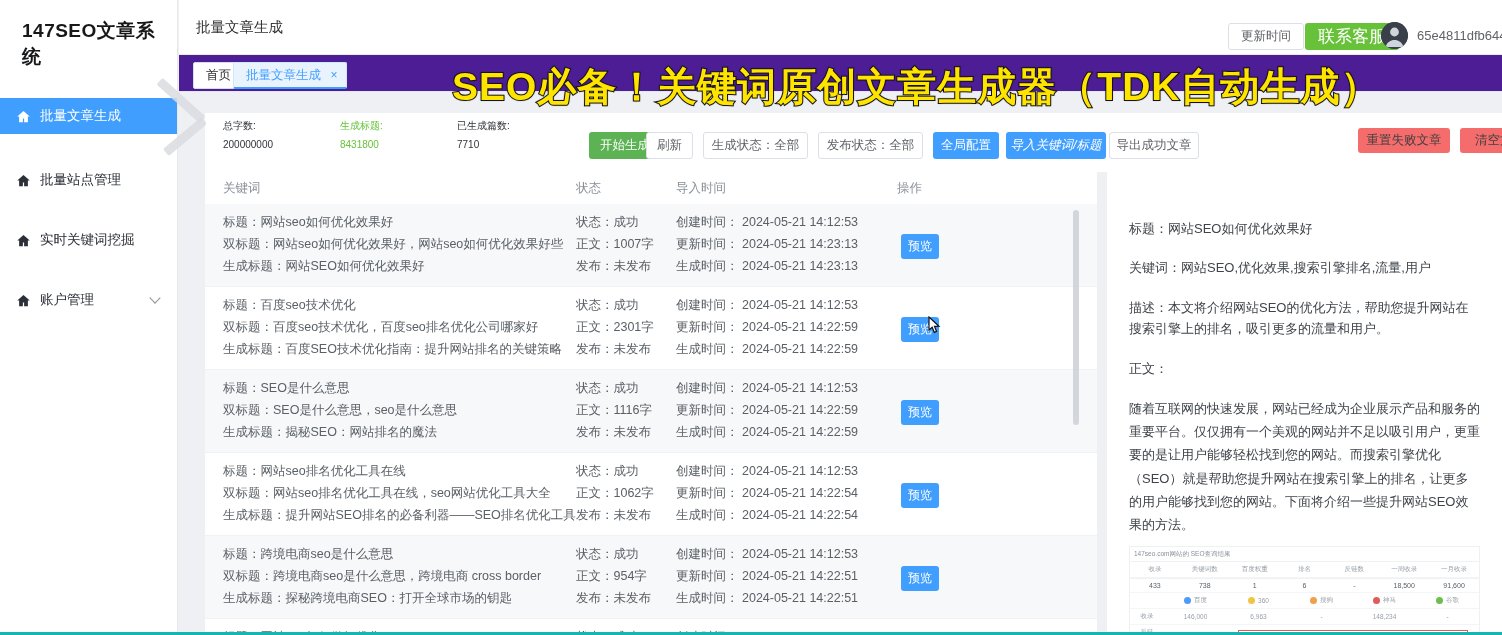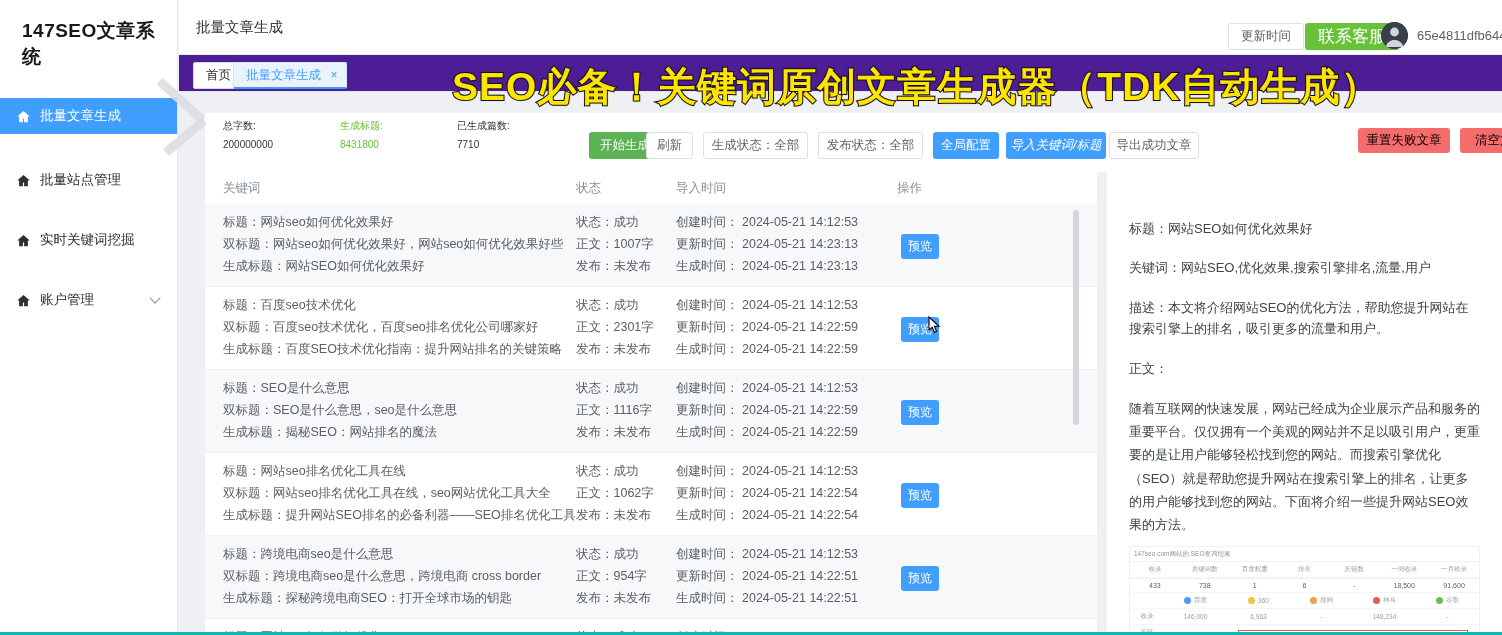--- a/index.html
+++ b/index.html
@@ -60,21 +60,21 @@
   .green-btn { background:#5db353; color:#fff; border:none; }
   .white-btn { background:#fff; color:#606266; border:1px solid #dcdfe6; line-height:25px; }
   .blue-btn { background:#409eff; color:#fff; border:none; }
   .b-start { left:352px; width:72px;margin-left:32px; }
   .b-refresh { left:441px; width:47px; }
   .b-genstat { left:498px; width:105px; }
   .b-pubstat { left:613px; width:105px; }
   .b-global { left:728px; width:66px; }
   .b-import { left:801px; width:100px;font-style:italic; }
   .b-export { left:904px; width:90px; }
-  .red-btn { position:absolute; top:128px; height:25px; background:#f56c6c; color:#000000; border:none;
+  .red-btn { position:absolute; top:128px; height:25px; background:#f56c6c; color:#404040; border:none;
     border-radius:3px; font-size:12.5px; line-height:25px; text-align:center; cursor:pointer; z-index:20;
     overflow:hidden; white-space:nowrap; }
   .b-reset { left:1358px; width:92px; }
   .b-clear { left:1460px; width:80px; }
 
   
   .card-table { position:absolute; left:205px; top:172px; width:892px; height:460px; background:#fff;
     z-index:3; overflow:hidden; }
   .thead { display:flex; height:32px; align-items:center; font-size:12.5px; color:#8a9099; }
   .c1 { width:371px; padding-left:18px; } .c2 { width:100px; } .c3 { width:215px; } .c4 { flex:1; padding-left:6px; }

